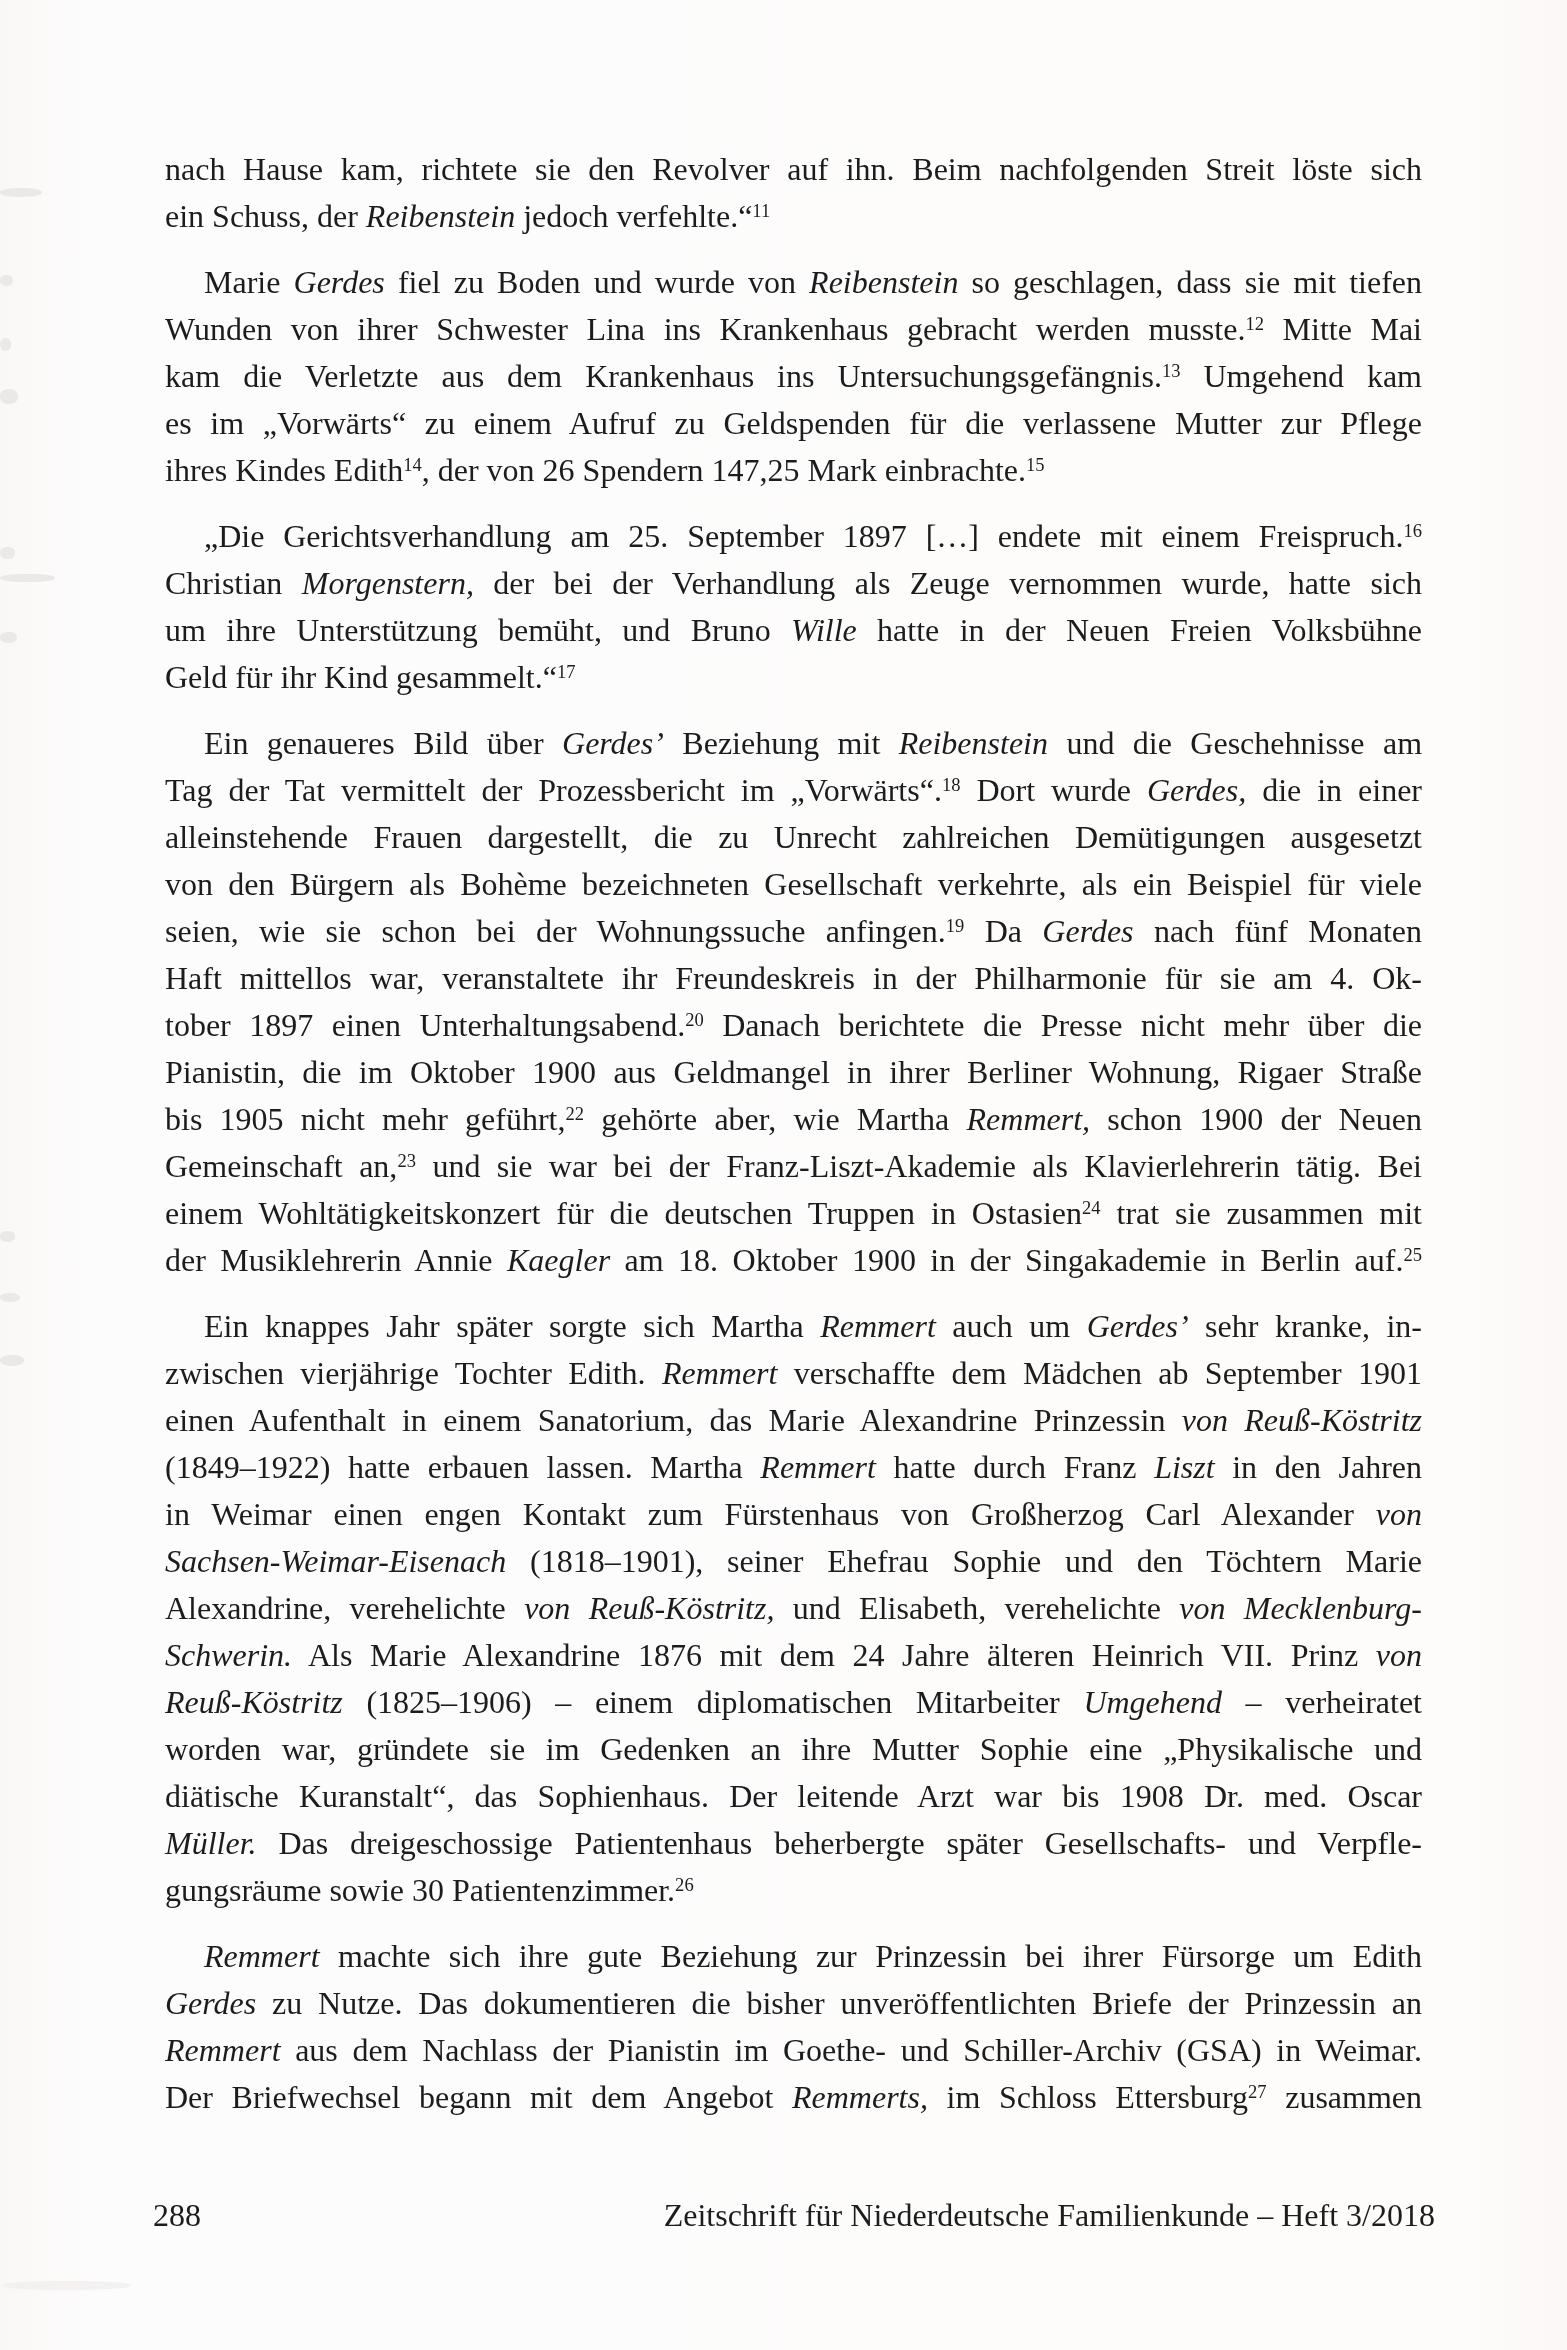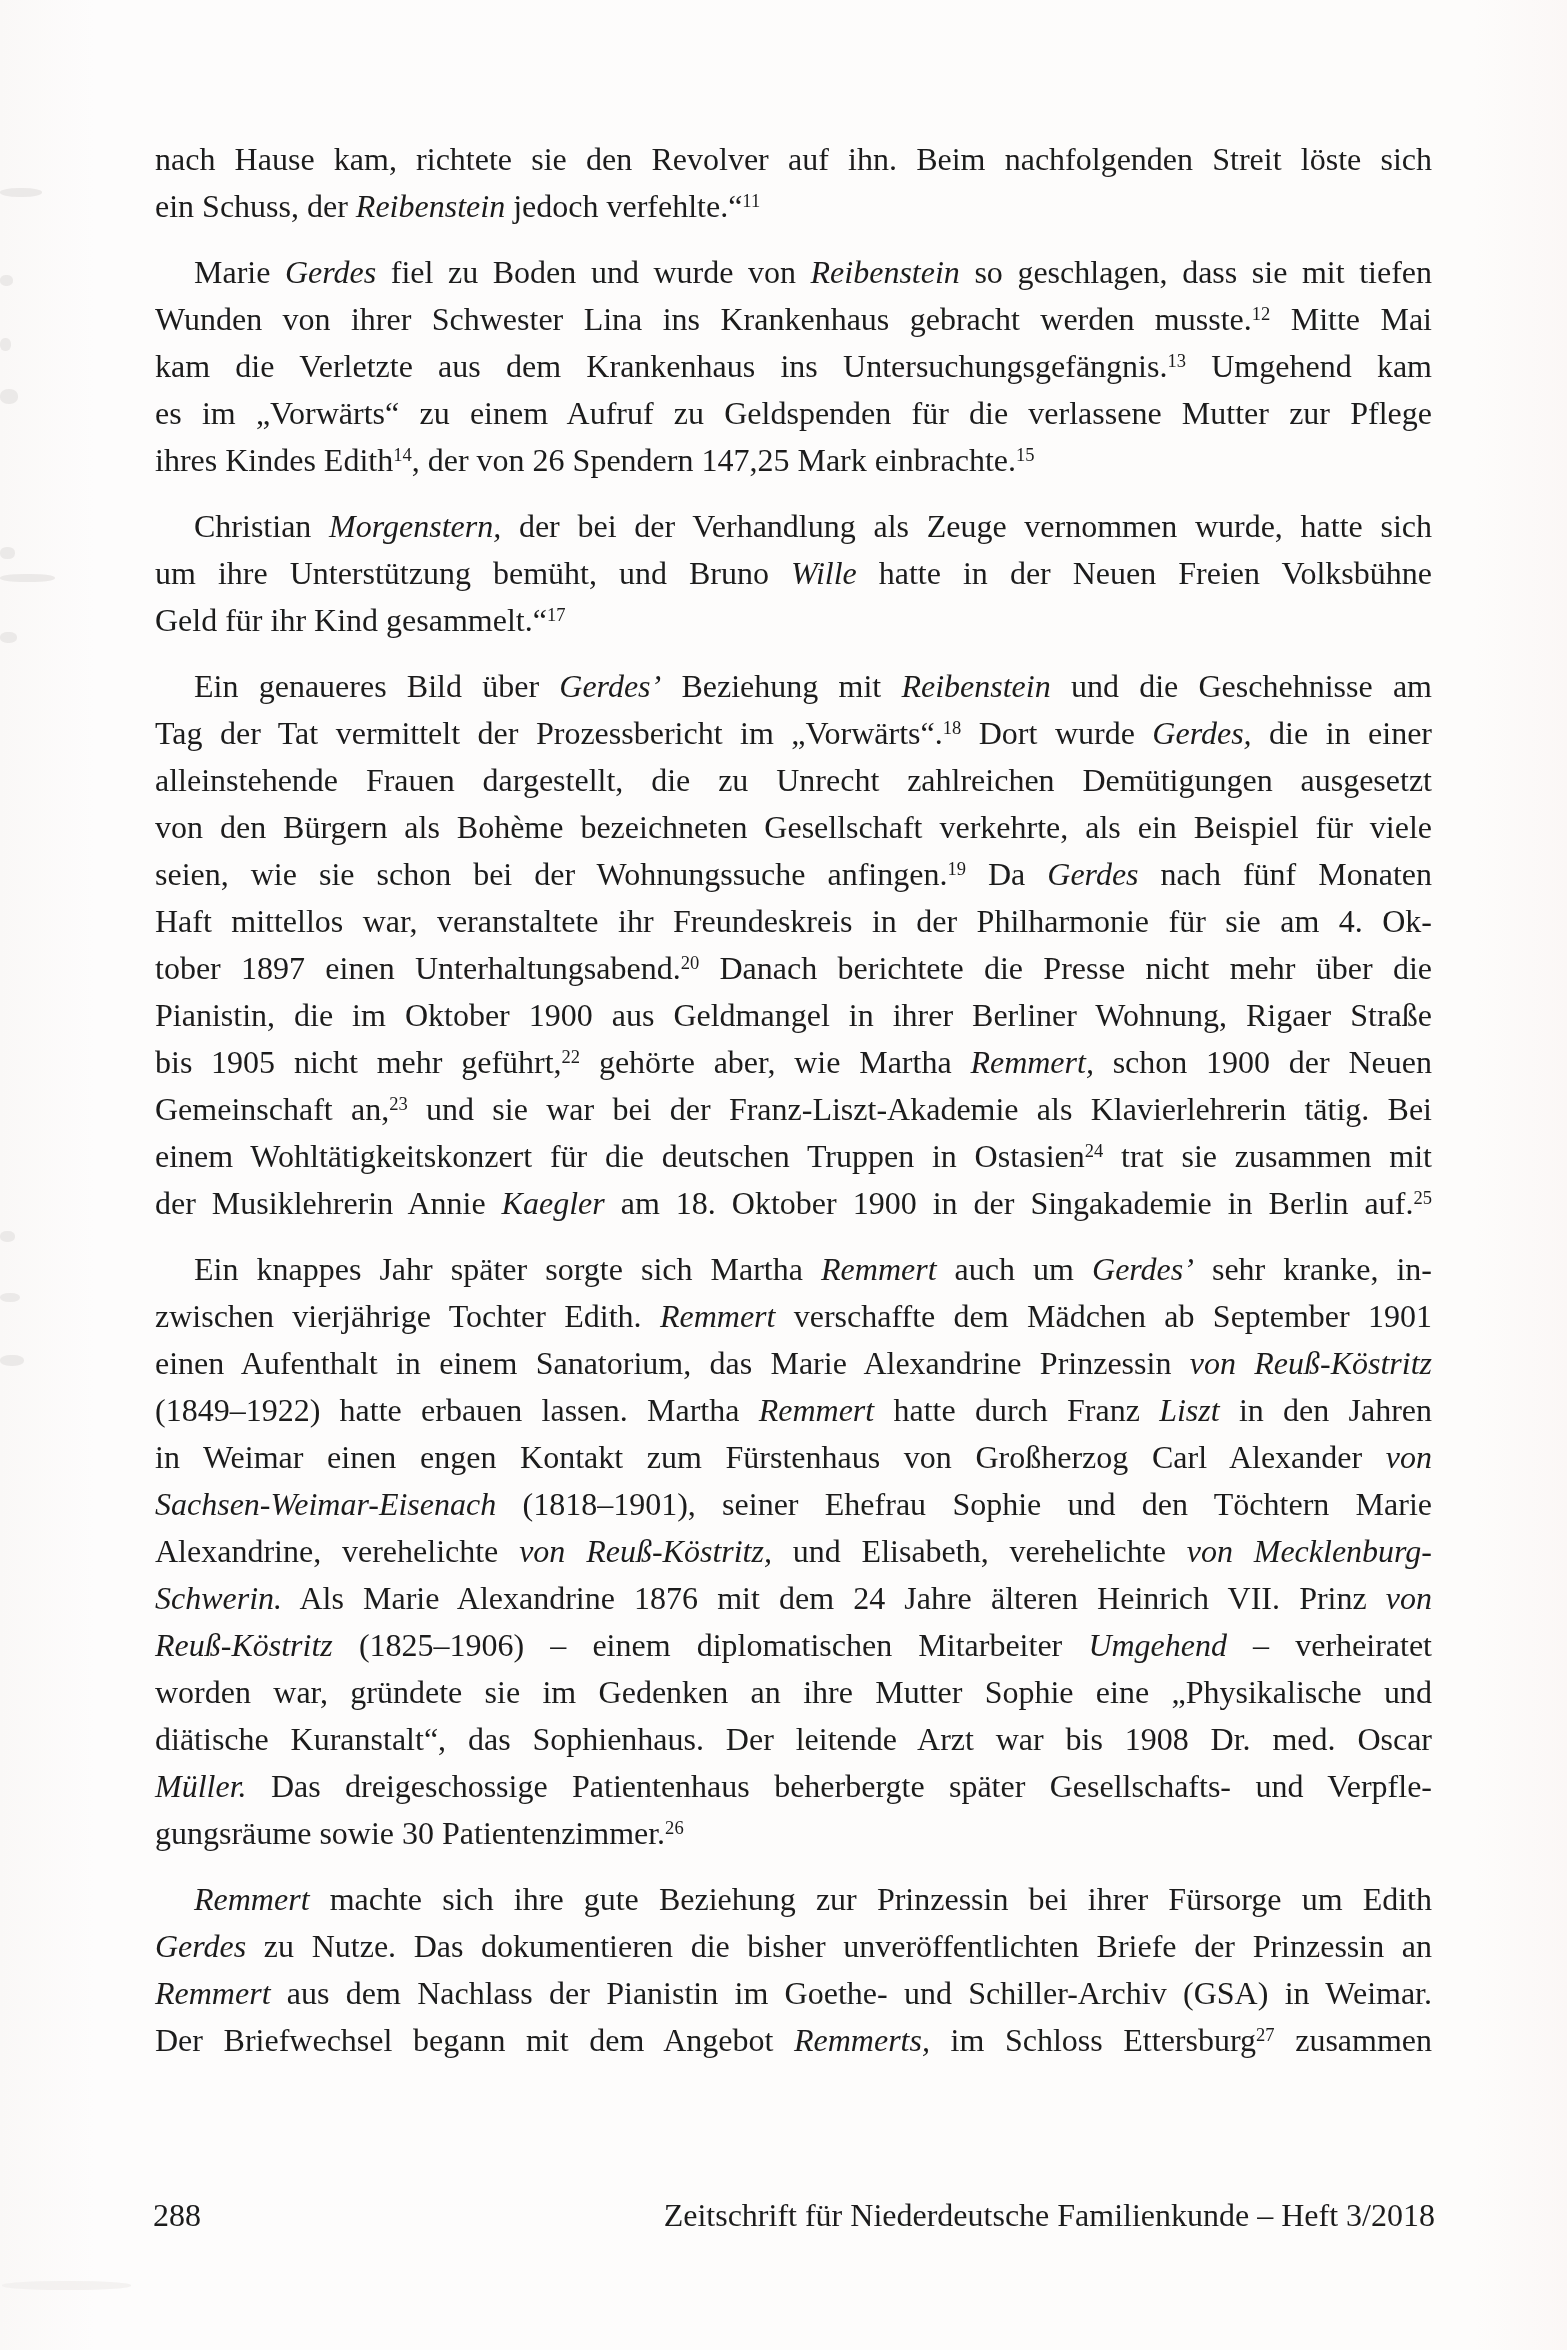--- a/index.html
+++ b/index.html
@@ -7,21 +7,21 @@
     width:1568px;height:2351px;position:relative;overflow:hidden;
     background:#fcfbfa;
     font-family:"Liberation Serif","DejaVu Serif",serif;
     color:#1c1c1c;
   }
   .page{position:absolute;inset:0;background:linear-gradient(90deg,#faf8f7 0,#fdfcfc 6%,#fdfcfb 94%,#fbf7f6 100%)}
   .body-text{
     position:absolute;left:153px;top:134px;width:1281px;
     font-size:32px;line-height:47px;
   }
-  .para{margin:2px}
+  .para{margin:12px}
   .para + .para{margin-top:19px}
   .line{text-align:justify;text-align-last:justify;min-height:47px}
   .line.last{text-align-last:left}
   .para.indent .line:first-child{text-indent:39px}
   i{}
   sup{font-size:0.58em;line-height:0;vertical-align:baseline;position:relative;top:-0.55em}
   .footer{
     position:absolute;left:153px;right:133px;top:2195px;
     font-size:32px;line-height:40px;
     display:flex;justify-content:space-between;align-items:baseline;gap:6px;
@@ -53,20 +53,21 @@
         <div class="line last">ein Schuss, der <i>Reibenstein</i> jedoch verfehlte.“<sup>11</sup></div>
       </div>
       <div class="para indent">
         <div class="line">Marie <i>Gerdes</i> fiel zu Boden und wurde von <i>Reibenstein</i> so geschlagen, dass sie mit tiefen</div>
         <div class="line">Wunden von ihrer Schwester Lina ins Krankenhaus gebracht werden musste.<sup>12</sup> Mitte Mai</div>
         <div class="line">kam die Verletzte aus dem Krankenhaus ins Untersuchungsgefängnis.<sup>13</sup> Umgehend kam</div>
         <div class="line">es im „Vorwärts“ zu einem Aufruf zu Geldspenden für die verlassene Mutter zur Pflege</div>
         <div class="line last">ihres Kindes Edith<sup>14</sup>, der von 26 Spendern 147,25 Mark einbrachte.<sup>15</sup></div>
       </div>
       <div class="para indent">
+        <div class="line">„Die Gerichtsverhandlung am 25. September 1897 […] endete mit einem Freispruch.<sup>16</sup></div>
         <div class="line">Christian <i>Morgenstern,</i> der bei der Verhandlung als Zeuge vernommen wurde, hatte sich</div>
         <div class="line">um ihre Unterstützung bemüht, und Bruno <i>Wille</i> hatte in der Neuen Freien Volksbühne</div>
         <div class="line last">Geld für ihr Kind gesammelt.“<sup>17</sup></div>
       </div>
       <div class="para indent">
         <div class="line">Ein genaueres Bild über <i>Gerdes’</i> Beziehung mit <i>Reibenstein</i> und die Geschehnisse am</div>
         <div class="line">Tag der Tat vermittelt der Prozessbericht im „Vorwärts“.<sup>18</sup> Dort wurde <i>Gerdes,</i> die in einer</div>
         <div class="line">alleinstehende Frauen dargestellt, die zu Unrecht zahlreichen Demütigungen ausgesetzt</div>
         <div class="line">von den Bürgern als Bohème bezeichneten Gesellschaft verkehrte, als ein Beispiel für viele</div>
         <div class="line">seien, wie sie schon bei der Wohnungssuche anfingen.<sup>19</sup> Da <i>Gerdes</i> nach fünf Monaten</div>

